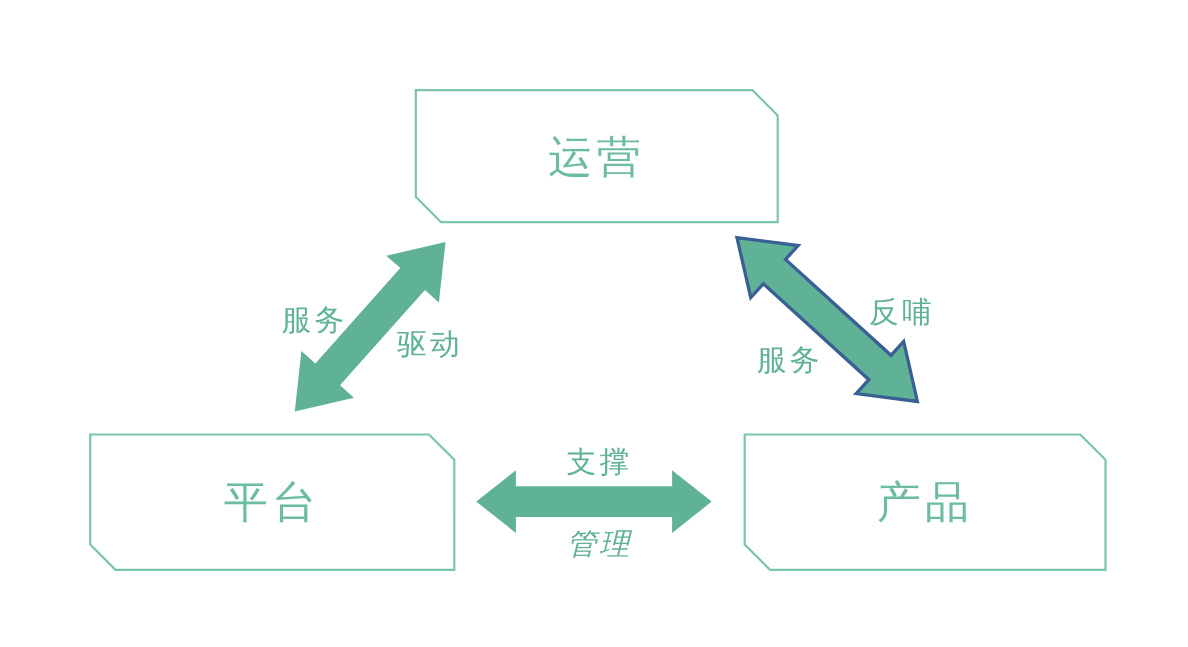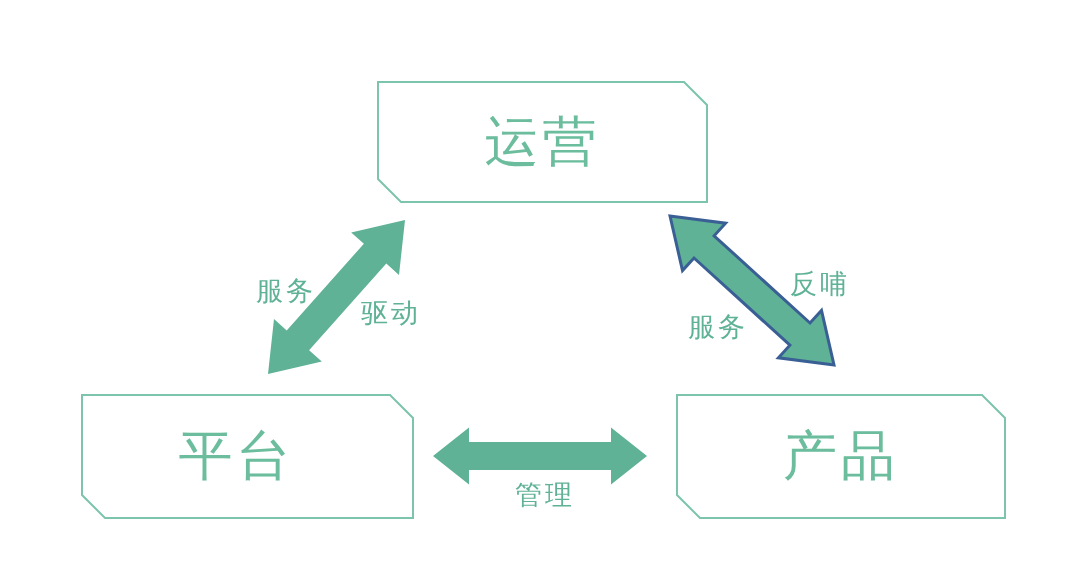--- a/index.html
+++ b/index.html
@@ -18,40 +18,40 @@
     font-family:"Liberation Sans", sans-serif;
   }
   .shapes{position:absolute;left:0;top:0;}
   .node-box{fill:#fff;stroke:var(--green-border);stroke-width:2;}
   .arrow-plain{fill:var(--green);stroke:none;}
   .arrow-outlined{fill:var(--green);stroke:var(--blue);stroke-width:3;stroke-linejoin:miter;}
   .node-label{
     position:absolute;
     display:flex;align-items:center;justify-content:center;
     color:var(--green-text);
-    font-size:54px;
+    font-size:40px;
     letter-spacing:4px;
     font-weight:500;
   }
   .edge-label{
     position:absolute;
     width:110px;height:34px;
     display:flex;align-items:center;justify-content:center;
     color:var(--green);
     font-size:27px;
     letter-spacing:3px;
   }
   .lbl-po-upper{left:231px;top:274px;}
   .lbl-po-lower{left:336px;top:296px;}
   .lbl-op-upper{left:765px;top:251px;margin-top:16px;}
   .lbl-op-lower{left:663px;top:310px;}
   .lbl-pp-upper{left:490px;top:403px;}
-  .lbl-pp-lower{left:490px;top:478px;}
+  .lbl-pp-lower{left:490px;top:478px;font-style:italic;}
   .pos-operations{left:378px;top:82px;width:329px;height:120px;}
-  .pos-platform{left:71px;top:395px;width:331px;height:123px;}
+  .pos-platform{left:82px;top:395px;width:331px;height:123px;}
   .pos-product{left:677px;top:395px;width:328px;height:123px;border-radius:14px;}
 </style>
 </head>
 <body>
 
 <div class="canvas">
 
   <svg class="shapes" width="1080" height="588" viewBox="0 0 1080 588">
 
     <polygon class="node-box" points="378,82 684,82 707,105 707,202 401,202 378,179"></polygon>
@@ -64,15 +64,16 @@
   </svg>
 
   <div class="node-label pos-operations">运营</div>
   <div class="node-label pos-platform">平台</div>
   <div class="node-label pos-product">产品</div>
 
   <div class="edge-label lbl-po-upper">服务</div>
   <div class="edge-label lbl-po-lower">驱动</div>
   <div class="edge-label lbl-op-upper">反哺</div>
   <div class="edge-label lbl-op-lower">服务</div>
+  <div class="edge-label lbl-pp-upper">支撑</div>
   <div class="edge-label lbl-pp-lower">管理</div>
 
 </div>
 
 </body></html>

